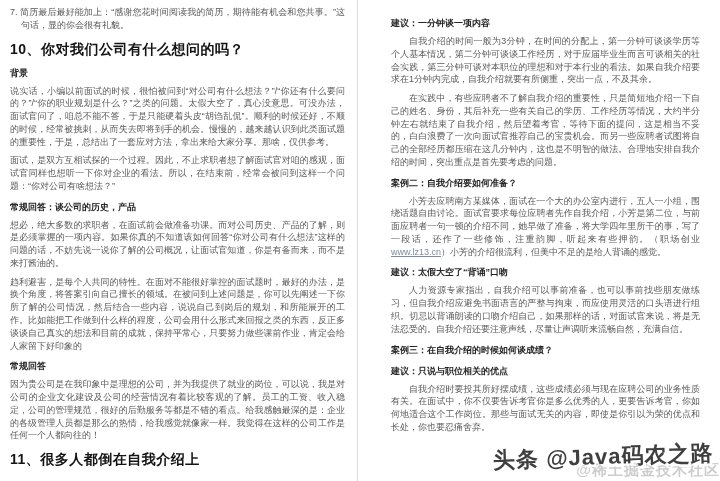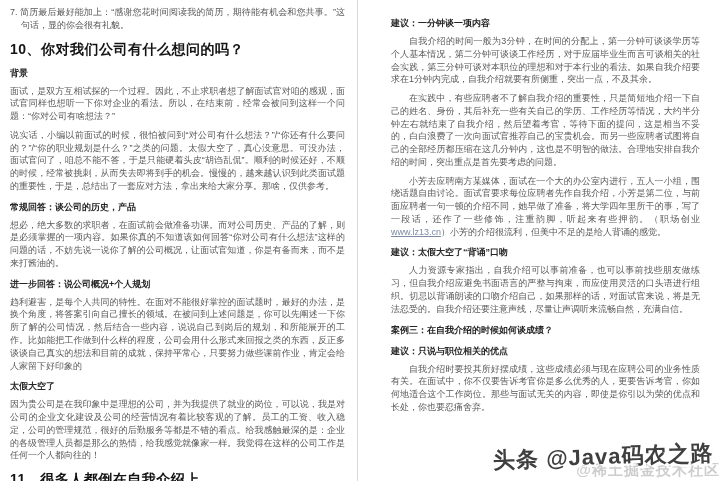--- a/index.html
+++ b/index.html
@@ -51,36 +51,36 @@
 </style>
 </head>
 <body>
 
 <div class="doc">
 
   <div class="page page-left">
     <div class="p hang">7. 简历最后最好能加上：“感谢您花时间阅读我的简历，期待能有机会和您共事。”这句话，显的你会很有礼貌。</div>
     <div class="h2">10、你对我们公司有什么想问的吗？</div>
     <div class="sub">背景</div>
+    <div class="p">说实话，小编以前面试的时候，很怕被问到“对公司有什么想法？”/“你还有什么要问的？”/“你的职业规划是什么？”之类的问题。太假大空了，真心没意思。可没办法，面试官问了，咱总不能不答，于是只能硬着头皮“胡诌乱侃”。顺利的时候还好，不顺的时候，经常被挑刺，从而失去即将到手的机会。慢慢的，越来越认识到此类面试题的重要性，于是，总结出了一套应对方法，拿出来给大家分享。那啥，仅供参考。</div>
     <div class="p">面试，是双方互相试探的一个过程。因此，不止求职者想了解面试官对咱的感观，面试官同样也想听一下你对企业的看法。所以，在结束前，经常会被问到这样一个问题：“你对公司有啥想法？”</div>
-    <div class="p">说实话，小编以前面试的时候，很怕被问到“对公司有什么想法？”/“你还有什么要问的？”/“你的职业规划是什么？”之类的问题。太假大空了，真心没意思。可没办法，面试官问了，咱总不能不答，于是只能硬着头皮“胡诌乱侃”。顺利的时候还好，不顺的时候，经常被挑刺，从而失去即将到手的机会。慢慢的，越来越认识到此类面试题的重要性，于是，总结出了一套应对方法，拿出来给大家分享。那啥，仅供参考。</div>
     <div class="sub">常规回答：谈公司的历史，产品</div>
     <div class="p">想必，绝大多数的求职者，在面试前会做准备功课。而对公司历史、产品的了解，则是必须掌握的一项内容。如果你真的不知道该如何回答“你对公司有什么想法”这样的问题的话，不妨先说一说你了解的公司概况，让面试官知道，你是有备而来，而不是来打酱油的。</div>
-    <div class="sub">进一步回答：说公司概况+个人规划</div>
     <div class="p">趋利避害，是每个人共同的特性。在面对不能很好掌控的面试题时，最好的办法，是换个角度，将答案引向自己擅长的领域。在被问到上述问题是，你可以先阐述一下你所了解的公司情况，然后结合一些内容，说说自己到岗后的规划，和所能展开的工作。比如能把工作做到什么样的程度，公司会用什么形式来回报之类的东西，反正多谈谈自己真实的想法和目前的成就，保持平常心，只要努力做些课前作业，肯定会给人家留下好印象的</div>
-    <div class="sub">太假大空了</div>
+    <div class="sub">常规回答</div>
     <div class="p">因为贵公司是在我印象中是理想的公司，并为我提供了就业的岗位，可以说，我是对公司的企业文化建设及公司的经营情况有着比较客观的了解。员工的工资、收入稳定，公司的管理规范，很好的后勤服务等都是不错的看点。给我感触最深的是：企业的各级管理人员都是那么的热情，给我感觉就像家一样。我觉得在这样的公司工作是任何一个人都向往的！</div>
     <div class="h2">11、很多人都倒在自我介绍上</div>
 
   </div>
 
   <div class="page page-right">
     <div class="sub">建议：一分钟谈一项内容</div>
     <div class="p indent">自我介绍的时间一般为3分钟，在时间的分配上，第一分钟可谈谈学历等个人基本情况，第二分钟可谈谈工作经历，对于应届毕业生而言可谈相关的社会实践，第三分钟可谈对本职位的理想和对于本行业的看法。如果自我介绍要求在1分钟内完成，自我介绍就要有所侧重，突出一点，不及其余。</div>
     <div class="p indent">在实践中，有些应聘者不了解自我介绍的重要性，只是简短地介绍一下自己的姓名、身份，其后补充一些有关自己的学历、工作经历等情况，大约半分钟左右就结束了自我介绍，然后望着考官，等待下面的提问，这是相当不妥的，白白浪费了一次向面试官推荐自己的宝贵机会。而另一些应聘者试图将自己的全部经历都压缩在这几分钟内，这也是不明智的做法。合理地安排自我介绍的时间，突出重点是首先要考虑的问题。</div>
+    <div class="sub">案例二：自我介绍要如何准备？</div>
     <div class="p indent"><span>小芳去应聘南方某媒体，面试在一个大的办公室内进行，五人一小组，围绕话题自由讨论。面试官要求每位应聘者先作自我介绍，小芳是第二位，与前面应聘者一句一顿的介绍不同，她早做了准备，将大学四年里所干的事，写了一段话，还作了一些修饰，注重韵脚，听起来有些押韵。（职场创业 </span><a class="link">www.lz13.cn</a><span>）小芳的介绍很流利，但美中不足的是给人背诵的感觉。</span></div>
     <div class="sub">建议：太假大空了“背诵”口吻</div>
     <div class="p indent">人力资源专家指出，自我介绍可以事前准备，也可以事前找些朋友做练习，但自我介绍应避免书面语言的严整与拘束，而应使用灵活的口头语进行组织。切忌以背诵朗读的口吻介绍自己，如果那样的话，对面试官来说，将是无法忍受的。自我介绍还要注意声线，尽量让声调听来流畅自然，充满自信。</div>
     <div class="sub">案例三：在自我介绍的时候如何谈成绩？</div>
     <div class="sub">建议：只说与职位相关的优点</div>
     <div class="p indent">自我介绍时要投其所好摆成绩，这些成绩必须与现在应聘公司的业务性质有关。在面试中，你不仅要告诉考官你是多么优秀的人，更要告诉考官，你如何地适合这个工作岗位。那些与面试无关的内容，即使是你引以为荣的优点和长处，你也要忍痛舍弃。</div>
 
   </div>
 
   <div class="wm-sub">@稀土掘金技术社区</div>

